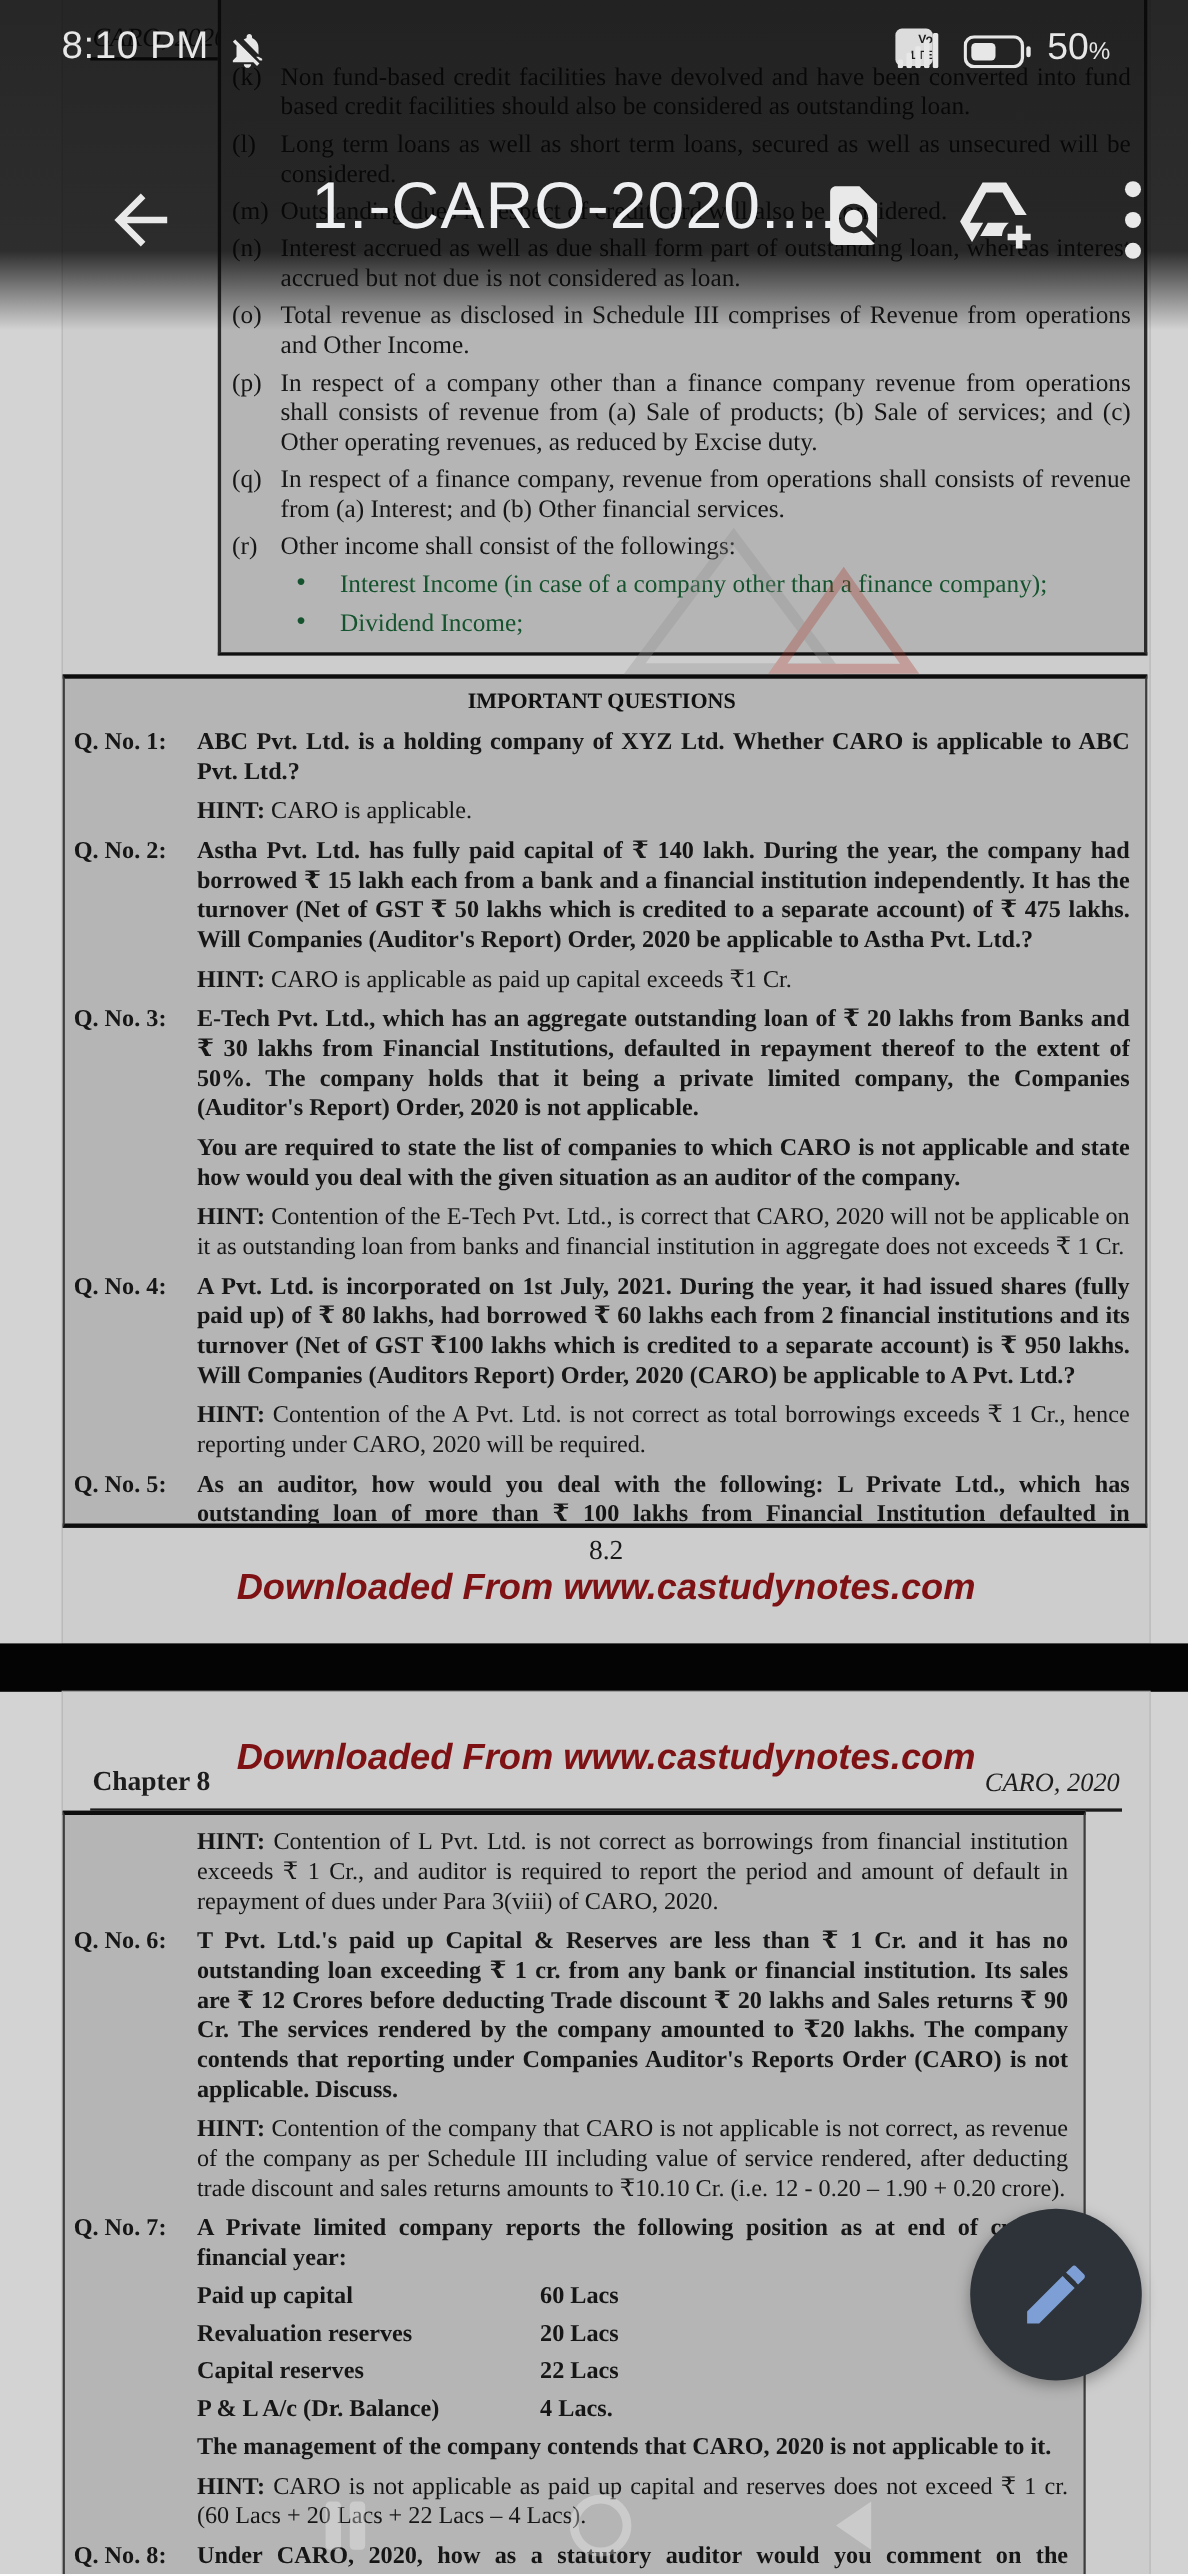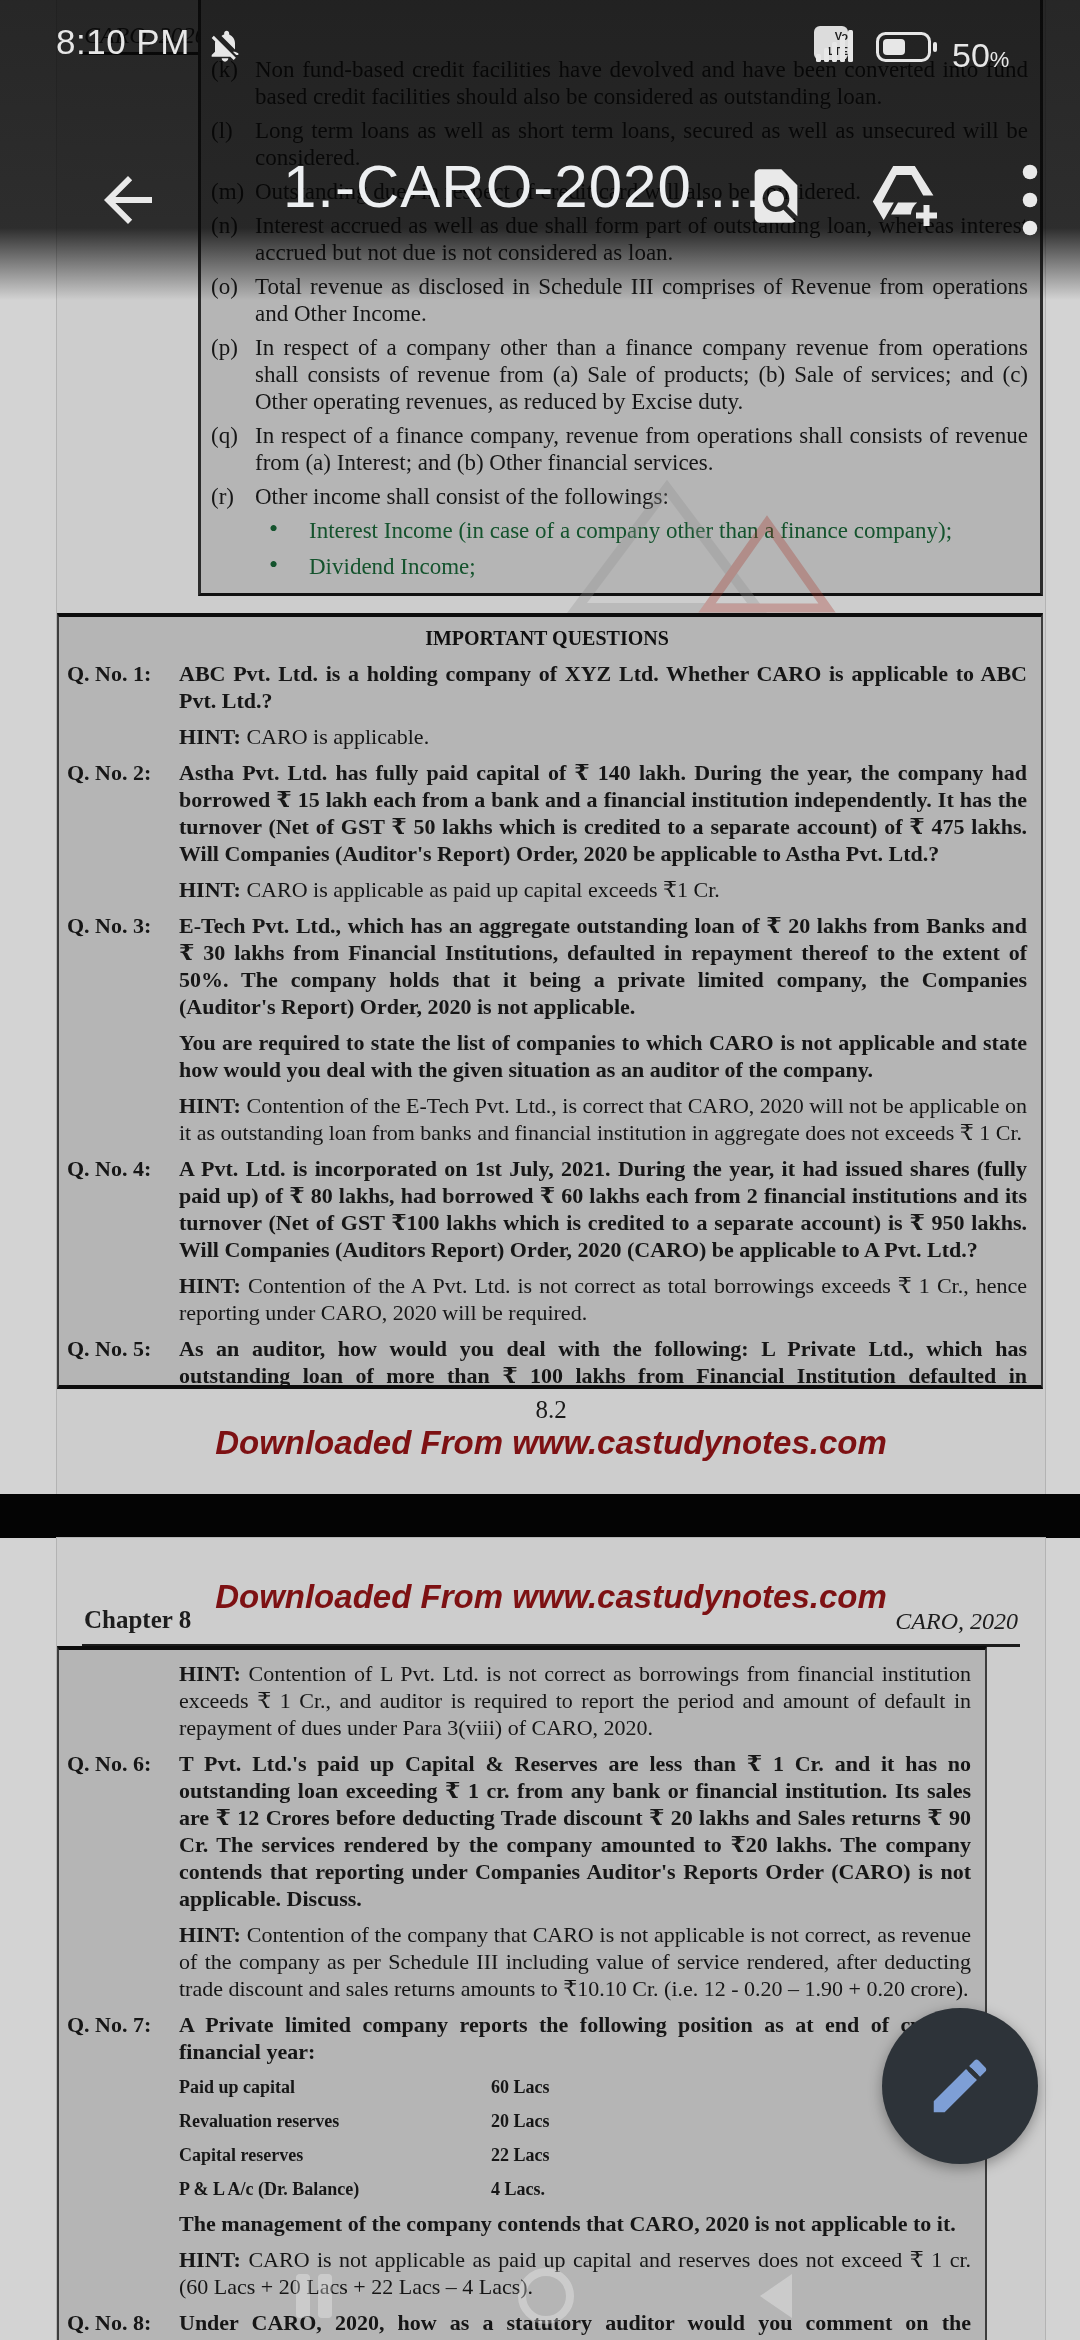--- a/index.html
+++ b/index.html
@@ -34,21 +34,21 @@
        font-size:23px;line-height:27px;color:#14532d;}
   .blt::before{content:"\2022";position:absolute;left:60px;top:-2px;font-size:26px;}
 
   .iq-title{text-align:center;font-weight:bold;font-size:20px;color:#101010;margin:2px 0 10px 0;}
   .q,.hint{position:relative;padding-left:112px;margin-bottom:9px;text-align:justify;
            font-size:22px;line-height:27px;color:#161616;}
   .q .qlab{position:absolute;left:0;top:0;font-weight:bold;white-space:nowrap;}
   .qtext{font-weight:bold;}
   .hint .hlab{font-weight:bold;}
   .tbl{margin:3px 0 8px 112px;}
-  .trow{display:flex;margin-bottom:8px;font-weight:bold;font-size:18px;line-height:26px;color:#161616;}
+  .trow{display:flex;margin-bottom:8px;font-weight:bold;font-size:22px;line-height:26px;color:#161616;}
   .tc1{width:312px;}
 
   .foot-num{position:absolute;left:0;width:100%;text-align:center;font-size:25px;color:#1a1a1a;}
 
   
   .wm1{position:absolute;left:480px;top:468px;opacity:.30;z-index:6;pointer-events:none;}
   
   .navghosts{position:absolute;left:0;top:2246px;width:1080px;height:94px;z-index:16;}
   .gh{position:absolute;opacity:.30;}
 
@@ -58,21 +58,21 @@
 
   
   .sbar{position:absolute;left:0;top:0;width:1080px;height:74px;z-index:30;
         font-family:"Liberation Sans","DejaVu Sans",sans-serif;color:#e7e7e7;}
   .time{position:absolute;left:56px;top:22px;font-size:35px;letter-spacing:.5px;}
   .bell{position:absolute;left:205px;top:25px;}
   .volte{position:absolute;left:770px;top:26px;width:34px;height:34px;border-radius:6px;background:#dcdcdc;
          color:#1c1c1c;font-size:11px;font-weight:bold;text-align:right;line-height:15px;padding-top:3px;box-sizing:border-box;margin-left:44px;}
   .sig{position:absolute;left:816px;top:30px;}
   .batt{position:absolute;left:876px;top:32px;}
-  .pct{position:absolute;left:952px;top:36px;font-size:34px;}
+  .pct{position:absolute;left:952px;top:24px;font-size:34px;}
   .pct .small{font-size:22px;}
 
   
   .tbar{position:absolute;left:0;top:140px;width:1080px;height:120px;z-index:30;
         font-family:"Liberation Sans","DejaVu Sans",sans-serif;}
   .backbtn{position:absolute;left:92px;top:164px;width:72px;height:72px;z-index:31;}
   .ttl{position:absolute;left:283px;top:152px;font-size:60px;color:#edeff1;white-space:nowrap;
        z-index:31;font-family:Liberation Sans, sans-serif;letter-spacing:1px;}
   .icnbtn{position:absolute;z-index:31;}
 

